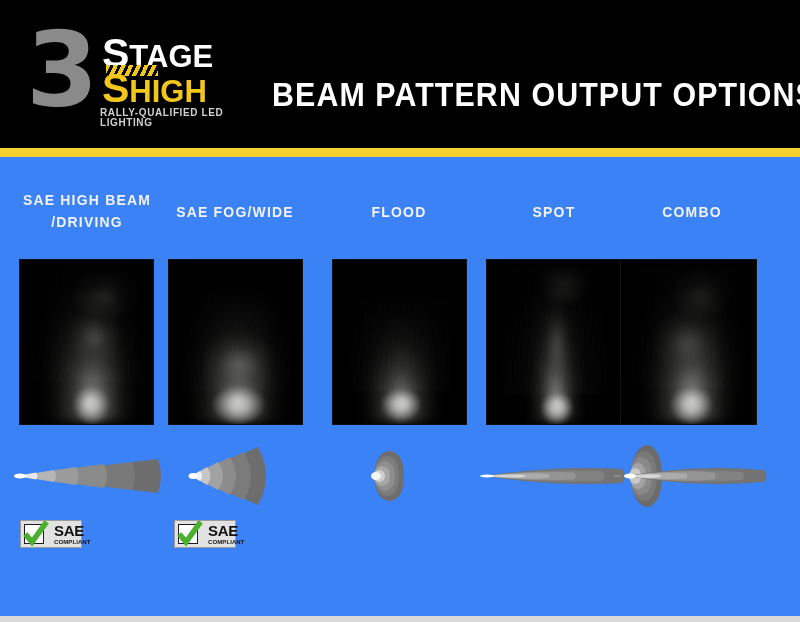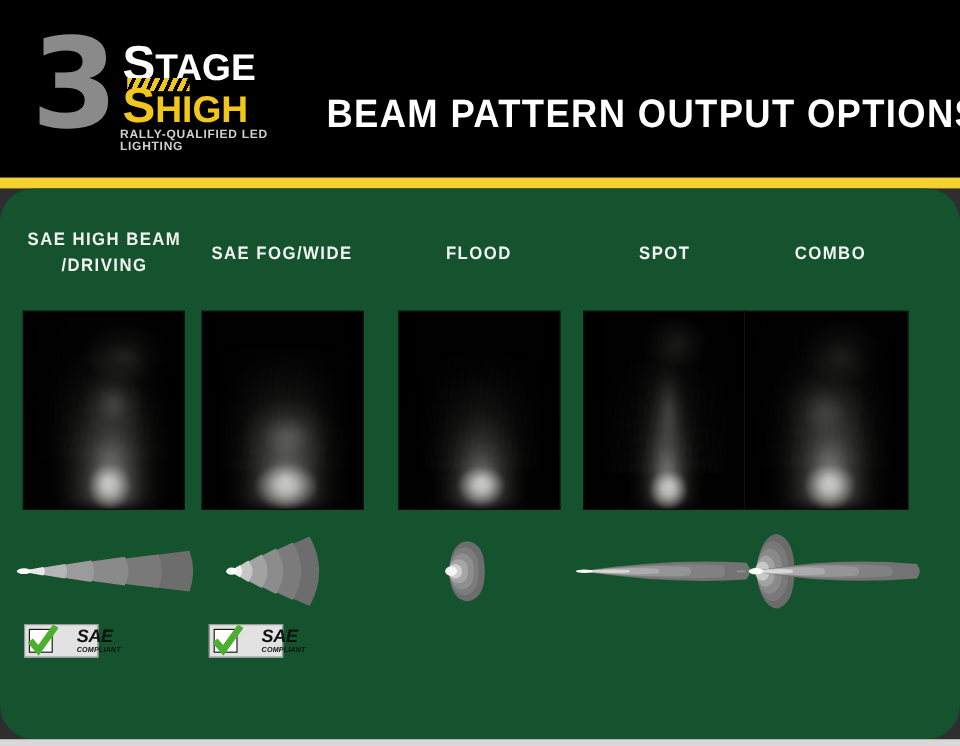--- a/index.html
+++ b/index.html
@@ -83,22 +83,21 @@
   .yellow-bar {
     position: absolute; left: 0; top: 148px;
     width: 800px; height: 9px;
     background: #f5d130;
   }
 
   
   .body-area {
     position: absolute; left: 0; top: 157px;
     width: 800px; height: 459px;
-    background: #14532d;
-    border-radius: 28px;
+    background: #3b82f6;
   }
   .bottom-strip {
     position: absolute; left: 0; top: 616px;
     width: 800px; height: 6px;
     background: #d8d8d8;
   }
 
   
   .col {
     position: absolute;
@@ -193,23 +192,22 @@
   }
   .badge-check {
     width: 20px; height: 20px;
     background: #ffffff;
     border: 1.6px solid #1c1c1c;
     position: relative;
     flex: 0 0 auto;
   }
   .badge-check svg { position: absolute; left: -2px; top: -4px; }
   .badge-text {
-    margin-left: 20px;
+    margin-left: 10px;
     line-height: 1;
-    font-style: italic;
   }
   .badge-sae {
     font-size: 15px;
     font-weight: bold;
     color: #111111;
     letter-spacing: -0.3px;
     font-family: "Liberation Sans", sans-serif;
     display: block;
   }
   .badge-compliant {

